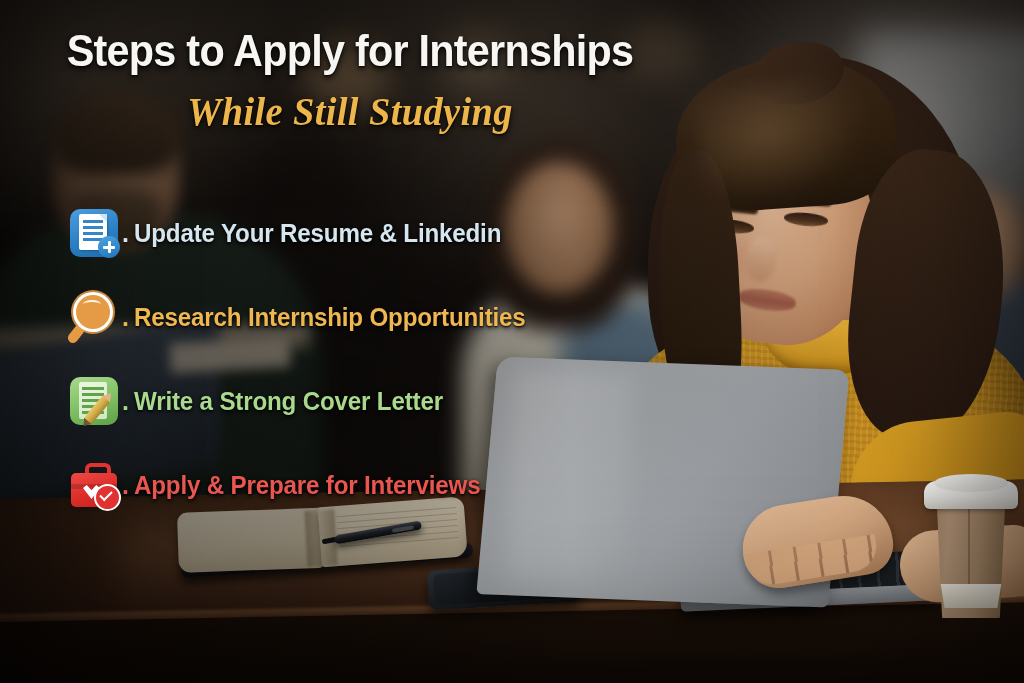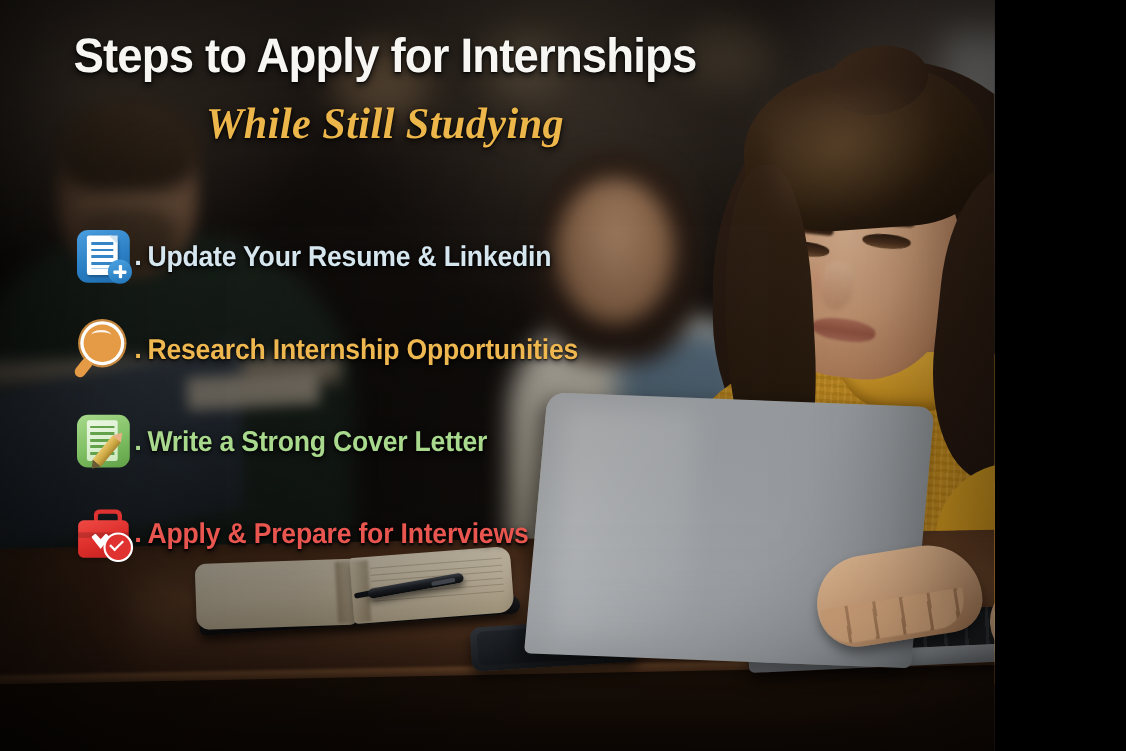--- a/index.html
+++ b/index.html
@@ -2,21 +2,21 @@
 <html><head>
 <meta charset="utf-8">
 <style>
   html, body {
     margin: 0;
     padding: 0;
     background: #000;
   }
   #poster {
     position: relative;
-    width: 904px;
+    width: 1024px;
     height: 683px;
     overflow: hidden;
     font-family: "Liberation Sans", sans-serif;
     background: #0f172a;
   }
 
   
   .photo-layer { position: absolute; inset: 0; overflow: hidden; }
 
   .bg-base {

